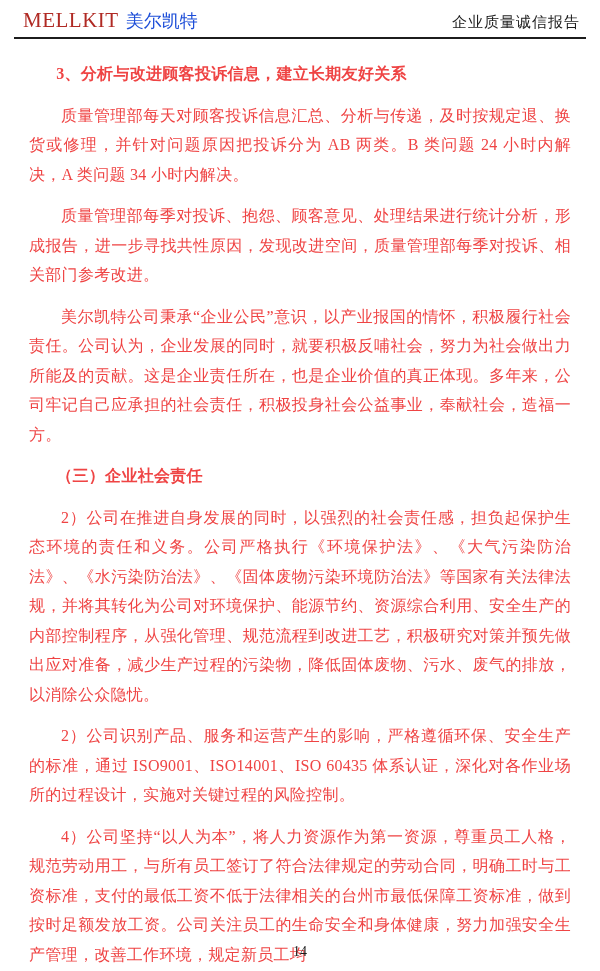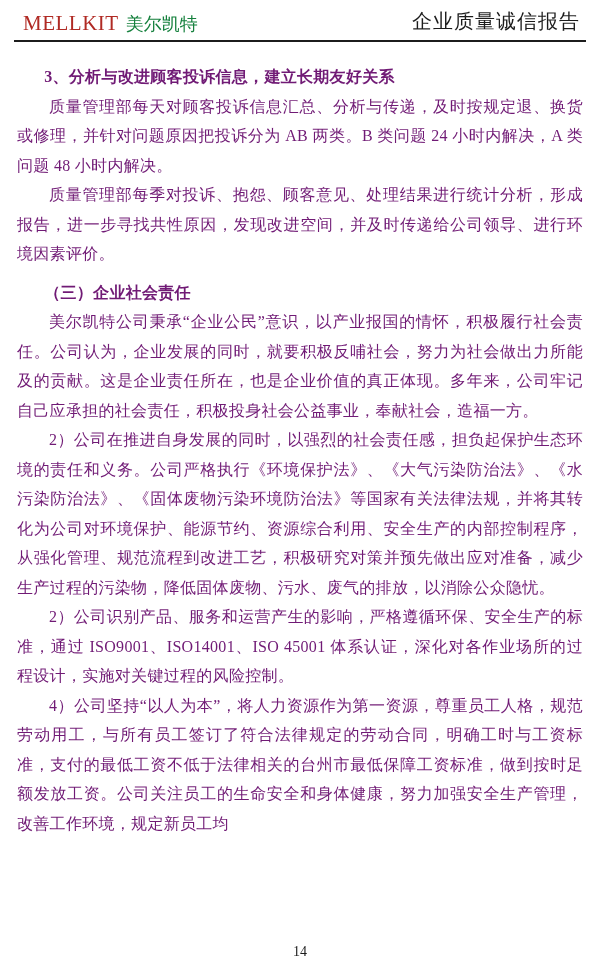--- a/index.html
+++ b/index.html
@@ -31,39 +31,39 @@
     border-bottom: 2px solid #1c1c1c;
   }
   .brand { white-space: nowrap; }
   .brand-en {
     font-size: 21px;
     letter-spacing: 0.5px;
     font-weight: 400;
   }
   .brand-cn {
     font-size: 18px;
-    color: #15803d;
+    color: #1d4ed8;
     margin-left: 7px;
   }
   .doc-title {
-    font-size: 20px;
+    font-size: 15px;
     color: #1c1c1c;
     letter-spacing: 1px;
     padding-bottom: 1px;
   }
   .content {
     margin-top: 20px;
   }
   .para {
-    margin: 0;
+    margin: 12px;
     font-size: 16px;
     line-height: 29.5px;
     text-align: justify;
     text-indent: 2em;
-    color: #701a75;
+    color: #ef4444;
     letter-spacing: 0.3px;
   }
   .para.heading {
     font-weight: 700;
     text-indent: 1.7em;
   }
   .para.heading.spaced {
     margin-top: 9px;
   }
   .footer {
@@ -86,26 +86,26 @@
 
   <div class="header">
     <div class="brand">
       <span class="brand-en" style="color: rgb(176, 42, 36);">MELLKIT</span><span class="brand-cn">美尔凯特</span>
     </div>
     <div class="doc-title">企业质量诚信报告</div>
   </div>
 
   <div class="content">
       <p class="para heading">3、分析与改进顾客投诉信息，建立长期友好关系</p>
-      <p class="para body">质量管理部每天对顾客投诉信息汇总、分析与传递，及时按规定退、换货或修理，并针对问题原因把投诉分为 AB 两类。B 类问题 24 小时内解决，A 类问题 48 小时内解决。</p>
-      <p class="para body">质量管理部每季对投诉、抱怨、顾客意见、处理结果进行统计分析，形成报告，进一步寻找共性原因，发现改进空间，并及时传递给公司领导、进行环境因素评价。</p>
+      <p class="para body">质量管理部每天对顾客投诉信息汇总、分析与传递，及时按规定退、换货或修理，并针对问题原因把投诉分为 AB 两类。B 类问题 24 小时内解决，A 类问题 34 小时内解决。</p>
+      <p class="para body">质量管理部每季对投诉、抱怨、顾客意见、处理结果进行统计分析，形成报告，进一步寻找共性原因，发现改进空间，质量管理部每季对投诉、相关部门参考改进。</p>
+      <p class="para body">美尔凯特公司秉承“企业公民”意识，以产业报国的情怀，积极履行社会责任。公司认为，企业发展的同时，就要积极反哺社会，努力为社会做出力所能及的贡献。这是企业责任所在，也是企业价值的真正体现。多年来，公司牢记自己应承担的社会责任，积极投身社会公益事业，奉献社会，造福一方。</p>
       <p class="para heading spaced">（三）企业社会责任</p>
-      <p class="para body">美尔凯特公司秉承“企业公民”意识，以产业报国的情怀，积极履行社会责任。公司认为，企业发展的同时，就要积极反哺社会，努力为社会做出力所能及的贡献。这是企业责任所在，也是企业价值的真正体现。多年来，公司牢记自己应承担的社会责任，积极投身社会公益事业，奉献社会，造福一方。</p>
       <p class="para body">2）公司在推进自身发展的同时，以强烈的社会责任感，担负起保护生态环境的责任和义务。公司严格执行《环境保护法》、《大气污染防治法》、《水污染防治法》、《固体废物污染环境防治法》等国家有关法律法规，并将其转化为公司对环境保护、能源节约、资源综合利用、安全生产的内部控制程序，从强化管理、规范流程到改进工艺，积极研究对策并预先做出应对准备，减少生产过程的污染物，降低固体废物、污水、废气的排放，以消除公众隐忧。</p>
-      <p class="para body">2）公司识别产品、服务和运营产生的影响，严格遵循环保、安全生产的标准，通过 ISO9001、ISO14001、ISO 45001 体系认证，深化对各作业场所的过程设计，实施对关键过程的风险控制。</p>
+      <p class="para body">2）公司识别产品、服务和运营产生的影响，严格遵循环保、安全生产的标准，通过 ISO9001、ISO14001、ISO 60435 体系认证，深化对各作业场所的过程设计，实施对关键过程的风险控制。</p>
       <p class="para body">4）公司坚持“以人为本”，将人力资源作为第一资源，尊重员工人格，规范劳动用工，与所有员工签订了符合法律规定的劳动合同，明确工时与工资标准，支付的最低工资不低于法律相关的台州市最低保障工资标准，做到按时足额发放工资。公司关注员工的生命安全和身体健康，努力加强安全生产管理，改善工作环境，规定新员工均</p>
     </div>
 
   <div class="footer">
     <span class="page-num">14</span>
   </div>
 
 </div>
 
 </body></html>

